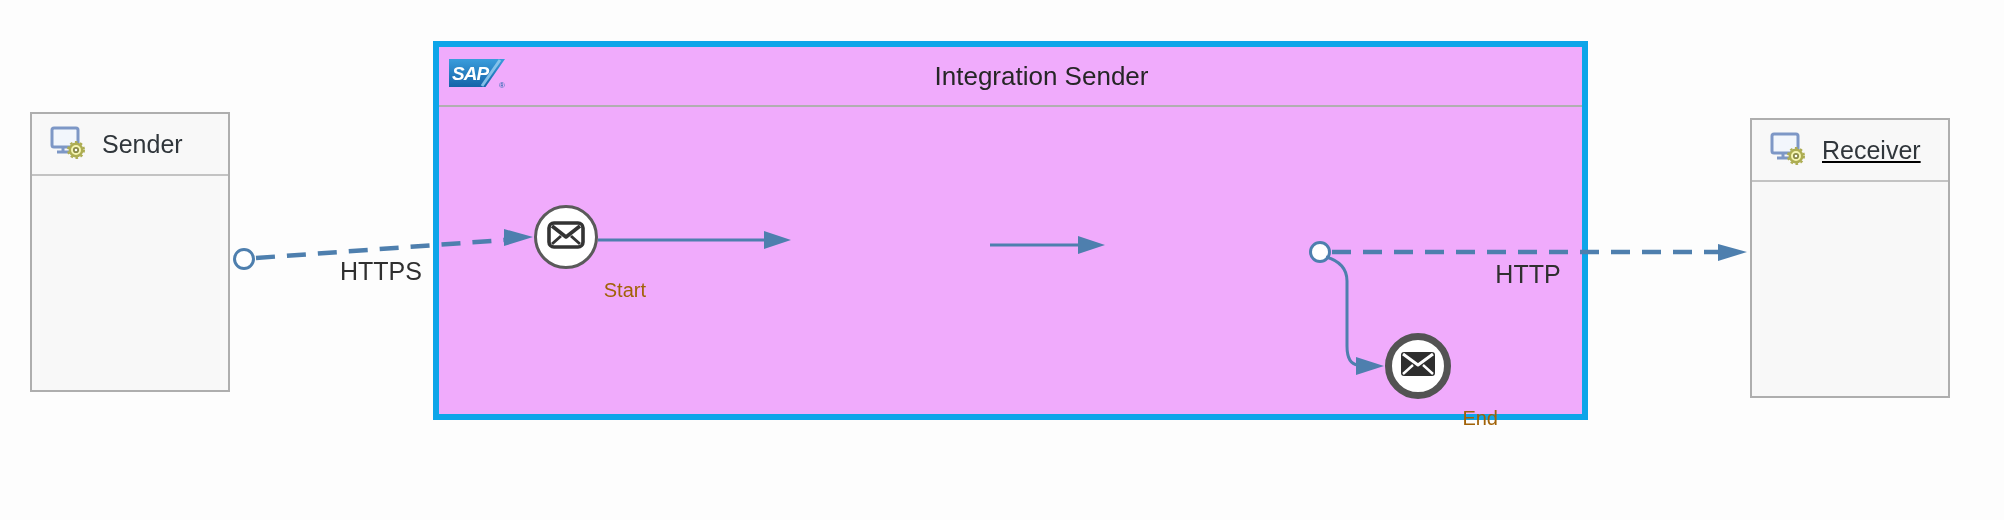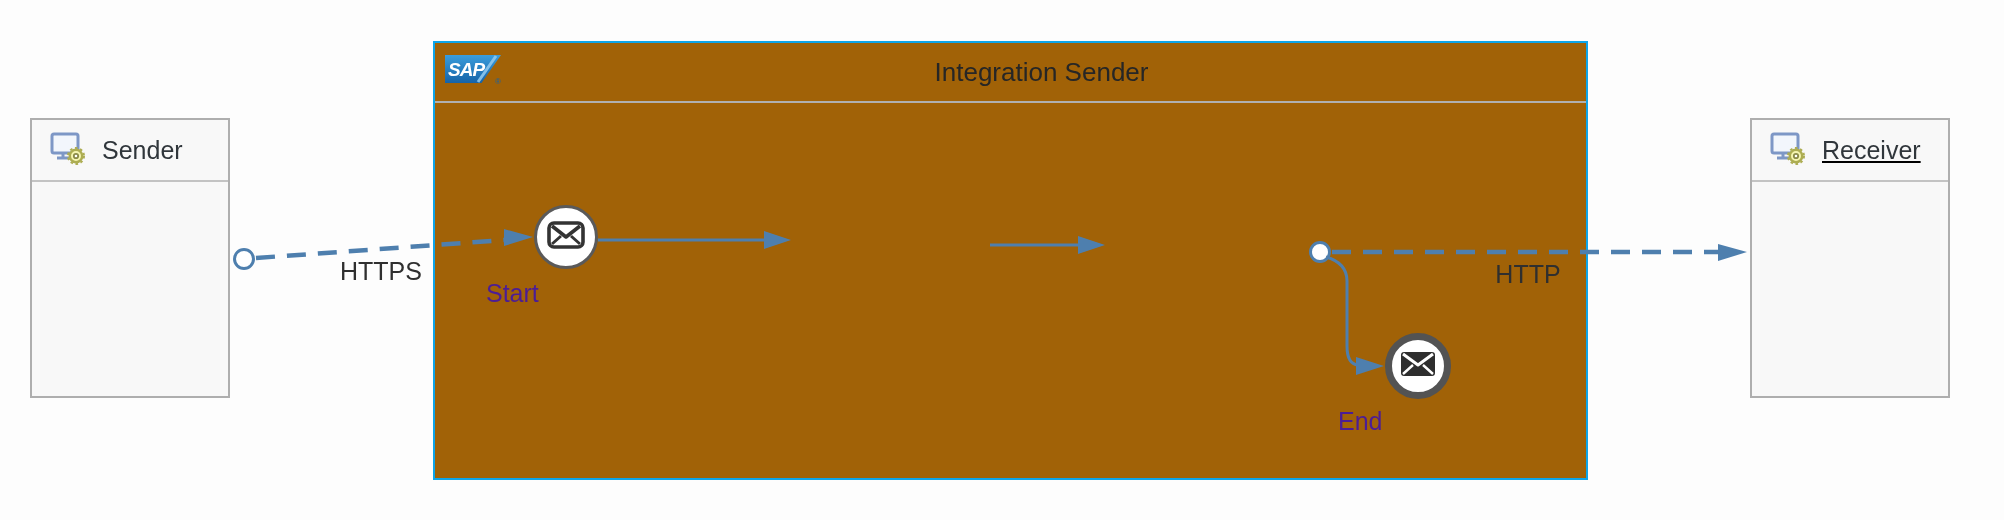--- a/index.html
+++ b/index.html
@@ -1,46 +1,46 @@
 <!DOCTYPE html>
 <html><head>
 <meta charset="utf-8">
 <style>
   html,body{margin:0;padding:0;background:#fdfdfd;font-family:"Liberation Sans",sans-serif;}
   .canvas{position:relative;width:2004px;height:520px;background:#fdfdfd;overflow:hidden;}
 
   
   .participant{position:absolute;width:200px;height:280px;background:#f8f8f8;border:2px solid #aeaeae;box-sizing:border-box;z-index:1;}
-  .participant.sender{left:30px;top:118px;}
+  .participant.sender{left:30px;top:112px;}
   .participant.receiver{left:1750px;top:118px;text-decoration:underline;}
   .participant-header{height:62px;border-bottom:2px solid #c3c3c3;display:flex;align-items:center;padding-left:17px;gap:15px;box-sizing:border-box;}
   .participant-label{font-size:25px;color:#30363b;}
 
   
-  .process{position:absolute;left:433px;top:41px;width:1155px;height:439px;background:#a16207;border:2px solid #0ea5e9;box-sizing:border-box;z-index:1;}
+  .process{position:absolute;left:433px;top:41px;width:1155px;height:379px;background:#f0abfc;border:6px solid #0ea5e9;box-sizing:border-box;z-index:1;}
   .process-header{height:60px;border-bottom:2px solid #b0b0b0;display:flex;align-items:center;padding:0 10px;box-sizing:border-box;}
   .process-title{flex:1;text-align:center;font-size:26px;color:#262626;}
 
   
   svg.overlay{position:absolute;left:0;top:0;z-index:2;}
 
   
   .event{position:absolute;background:#fff;border-radius:50%;display:flex;align-items:center;justify-content:center;box-sizing:border-box;z-index:3;}
   .event.start{left:534px;top:205px;width:64px;height:64px;border:3px solid #5a5a5a;}
   .event.end{left:1385px;top:333px;width:66px;height:66px;border:7px solid #535353;}
 
   
   .task{position:absolute;height:118px;background:#dae9f8;border:3px solid #4e82bc;border-radius:10px;box-sizing:border-box;display:flex;align-items:center;justify-content:center;z-index:3;}
   .task.get-country{left:793px;top:186px;width:197px;}
   .task.request-reply{left:1106px;top:186px;width:200px;}
   .task-label{font-size:25px;color:#000;}
   .task-icon{position:absolute;left:6px;top:5px;}
 
   
-  .shape-label{position:absolute;width:160px;text-align:left;font-size:25px;color:#4c1d95;z-index:3;}
+  .shape-label{position:absolute;width:160px;text-align:right;font-size:20px;color:#a16207;z-index:3;}
   .shape-label.start{left:486px;top:279px;}
   .shape-label.end{left:1338px;top:407px;}
   .conn-label{position:absolute;width:160px;text-align:center;font-size:25px;color:#2f2f2f;z-index:3;}
   .conn-label.https{left:301px;top:257px;}
   .conn-label.http{left:1448px;top:260px;}
 </style>
 </head>
 <body>
 
 <div class="canvas">

